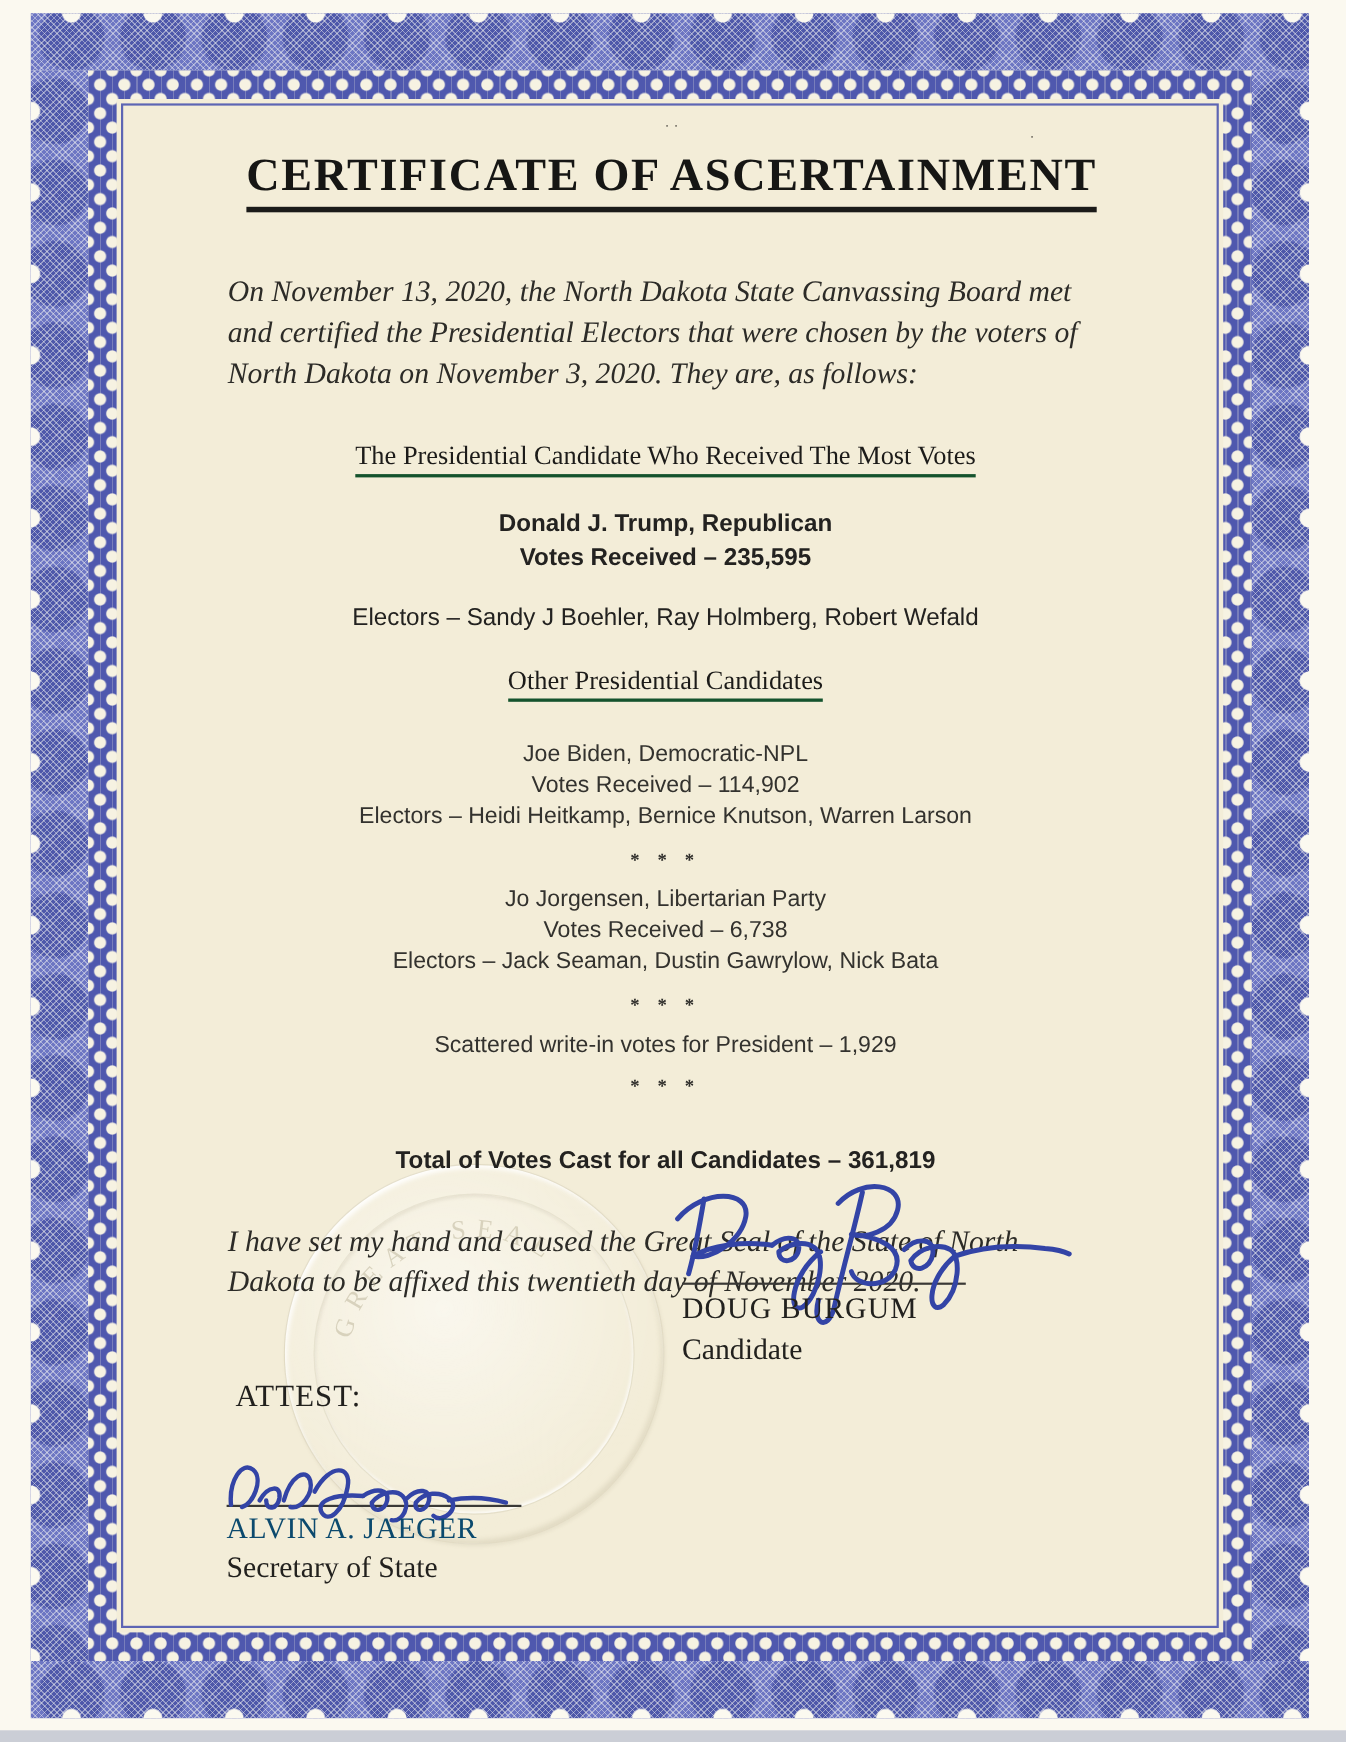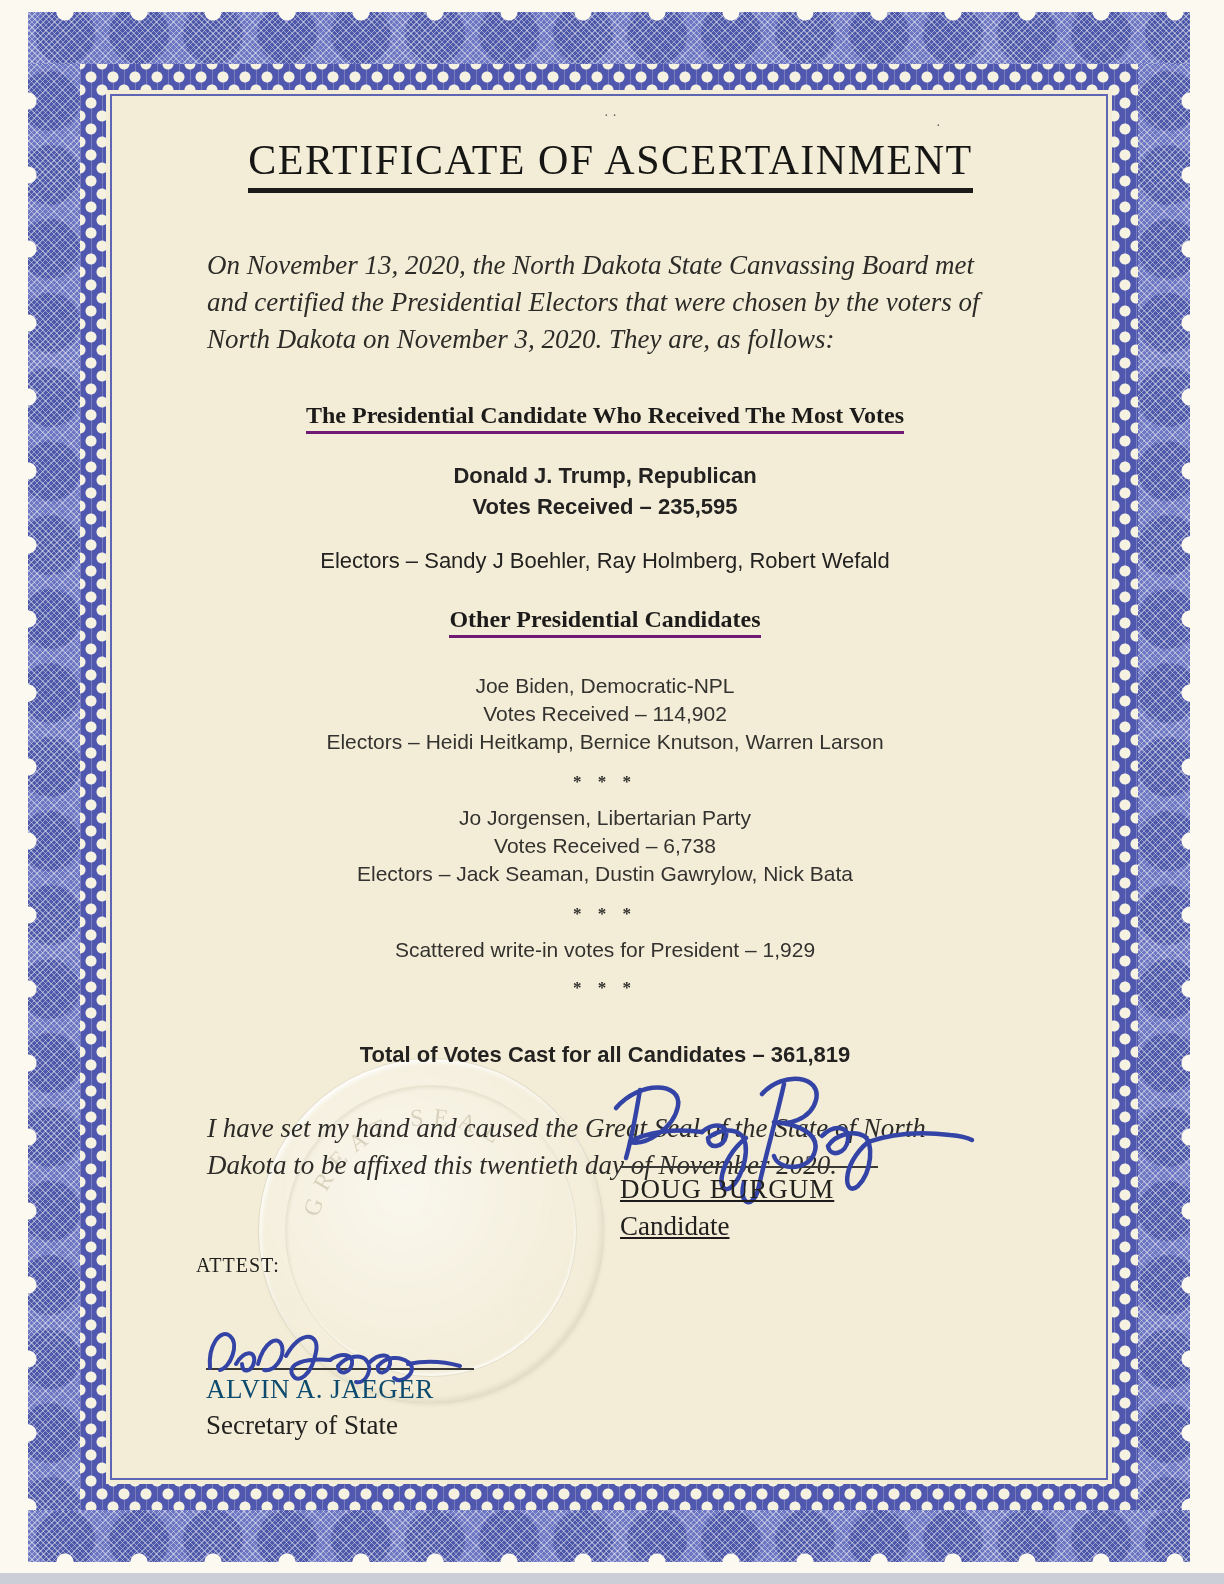--- a/index.html
+++ b/index.html
@@ -60,29 +60,29 @@
     content:"";position:absolute;left:4px;top:4px;right:4px;bottom:4px;
     border:2px solid #5d65b4;}
   
   .scan-strip-bottom{position:absolute;left:0;right:0;bottom:0;height:11px;background:#cbced6;}
   .speck{position:absolute;color:#6a665c;font-size:14px;}
   
   .content{position:absolute;left:110px;top:100px;width:990px;padding:28px 95px 0;box-sizing:border-box;text-align:center;}
   .title-wrap{margin:0;padding-top:8px;}
   .title{
     display:inline-block;
-    font-size:42px;font-weight:normal;letter-spacing:1.5px;
+    font-size:42px;font-weight:bold;letter-spacing:1.5px;
     color:#161614;border-bottom:5px solid #1b1b19;padding-bottom:4px;margin-left:11px;}
   .intro{
     margin:54px 2px 0;text-align:left;
     font-style:italic;font-size:27px;line-height:37px;color:#2c2b27;}
   .sec-head{margin:44px 0 0;}
   .sec-head span{
-    display:inline-block;font-size:24px;font-weight:bold;color:#1c1b19;
-    border-bottom:3px solid #701a75;padding-bottom:2px;}
+    display:inline-block;font-size:24px;font-weight:normal;color:#1c1b19;
+    border-bottom:3px solid #14532d;padding-bottom:2px;}
   .sec-head.second{margin-top:32px;}
   .sans{font-family:"Liberation Sans", sans-serif;}
   .cand-block-bold{margin-top:26px;font-size:22px;font-weight:bold;line-height:31px;color:#232220;}
   .electors-bold{margin-top:26px;font-size:22px;font-weight:normal;color:#232220;}
   .cand-block{margin-top:34px;font-size:21px;line-height:28px;color:#33322e;}
   .stars{margin-top:16px;font-size:17px;font-weight:bold;letter-spacing:6px;color:#2e2d2a;}
   .cand-block.tight{margin-top:12px;}
   .scattered{margin-top:14px;font-size:21px;color:#33322e;}
   .total{margin-top:44px;font-size:22px;font-weight:bold;color:#232220;}
   .closing{
@@ -91,26 +91,26 @@
   
   .seal{position:absolute;left:258px;top:1058px;width:344px;height:344px;border-radius:50%;
     background:radial-gradient(circle at 42% 38%, rgba(255,255,255,.55), rgba(0,0,0,0) 70%);
     box-shadow:inset 2px 3px 4px rgba(255,255,255,.9), inset -2px -3px 5px rgba(148,138,104,.18), 1px 2px 3px rgba(148,138,104,.10);
     border:1px solid rgba(150,140,105,.18);}
   .seal-inner{position:absolute;left:26px;top:26px;right:26px;bottom:26px;border-radius:50%;
     box-shadow:inset 1px 2px 3px rgba(148,138,104,.14), inset -1px -2px 3px rgba(255,255,255,.8);
     border:1px solid rgba(150,140,105,.14);}
   .seal svg{position:absolute;left:0;top:0;}
   
-  .gov-block{position:absolute;left:598px;top:1062px;width:380px;text-align:left;text-decoration:underline;}
+  .gov-block{position:absolute;left:598px;top:1062px;width:380px;text-align:left;}
   .gov-sig{display:block;margin-left:8px;}
   .sig-line{border:none;border-top:2px solid #3a3936;margin:-46px 0 0 22px;width:258px;}
   .sig-name{font-size:27px;letter-spacing:1px;color:#22211e;margin:6px 0 0 22px;}
   .sig-title{font-size:27px;color:#22211e;margin:6px 0 0 22px;}
-  .attest{position:absolute;left:196px;top:1254px;font-size:20px;letter-spacing:1px;color:#22211e;font-family:Liberation Serif, serif;}
+  .attest{position:absolute;left:214px;top:1254px;font-size:28px;letter-spacing:1px;color:#22211e;font-family:Liberation Serif, serif;}
   .sos-block{position:absolute;left:202px;top:1312px;width:340px;text-align:left;}
   .sos-sig{display:block;margin-left:0;}
   .sos-line{border:none;border-top:2px solid #3a3936;margin:-22px 0 0 4px;width:268px;}
   .sos-name{font-size:27px;letter-spacing:.5px;color:#0c4a6e;margin:4px 0 0 4px;}
   .sos-title{font-size:27px;color:#22211e;margin:5px 0 0 4px;}
 </style>
 </head>
 <body>
 
 <div class="page">

